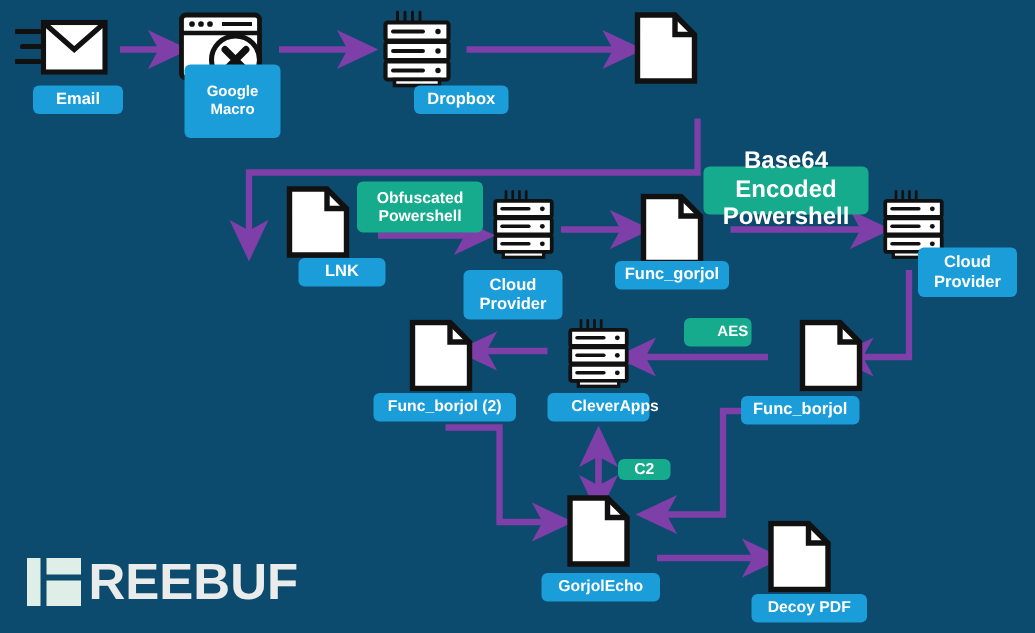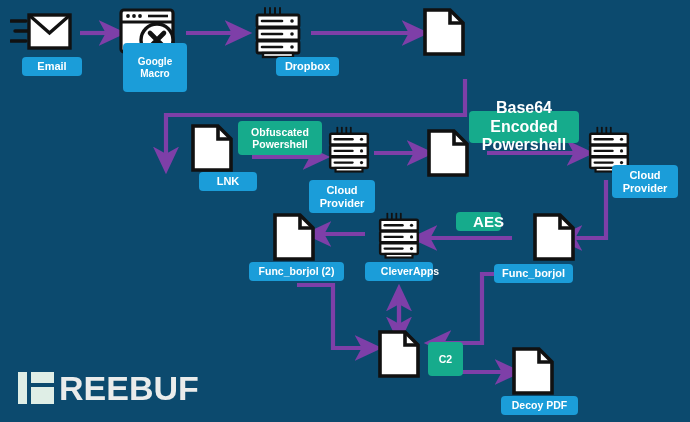--- a/index.html
+++ b/index.html
@@ -279,43 +279,45 @@
 Macro</div>
 
   <div class="lbl blue" style="left:276px;top:57px;width:63px;height:19px;font-size:11px;">Dropbox</div>
 
 
   <div class="lbl blue" style="left:183px;top:172px;width:58px;height:19px;font-size:11px;margin-left:16px;">LNK</div>
 
   <div class="lbl blue" style="left:309px;top:180px;width:66px;height:33px;font-size:11px;">Cloud
 Provider</div>
 
+  <div class="lbl blue" style="left:410px;top:174px;width:76px;height:19px;font-size:11px;">Func_gorjol</div>
 
   <div class="lbl blue" style="left:612px;top:165px;width:66px;height:33px;font-size:11px;">Cloud
 Provider</div>
 
   <div class="lbl blue" style="left:494px;top:264px;width:79px;height:19px;font-size:11px;">Func_borjol</div>
 
   <div class="lbl blue" style="left:365px;top:262px;width:68px;height:19px;font-size:10.5px;padding-left:22px;">CleverApps</div>
 
   <div class="lbl blue" style="left:249px;top:262px;width:95px;height:19px;font-size:10.5px;">Func_borjol (2)</div>
 
+  <div class="lbl blue" style="left:361px;top:382px;width:79px;height:19px;font-size:10.5px;">GorjolEcho</div>
 
   <div class="lbl blue" style="left:501px;top:396px;width:77px;height:19px;font-size:10.5px;text-align:center;">Decoy PDF</div>
 
 
   <div class="lbl teal" style="left:238px;top:121px;width:84px;height:34px;font-size:10.5px;">Obfuscated
 Powershell</div>
 
   <div class="lbl teal" style="left:469px;top:111px;width:110px;height:32px;font-size:16px;">Base64 Encoded
 Powershell</div>
 
-  <div class="lbl teal" style="left:456px;top:212px;width:45px;height:19px;font-size:15px;padding-left:20px;">AES</div>
-
-  <div class="lbl teal" style="left:428px;top:306px;width:35px;height:34px;font-size:10.5px;margin-top:36px;">C2</div>
+  <div class="lbl teal" style="left:456px;top:212px;width:45px;height:19px;font-size:10px;padding-left:20px;">AES</div>
+
+  <div class="lbl teal" style="left:412px;top:306px;width:35px;height:14px;font-size:10.5px;">C2</div>
 
   <div id="watermark">
     <div class="wm-mark">
       <div class="wm-bar b1"></div>
         <div class="wm-bar b2"></div>
         <div class="wm-bar b3"></div>
     </div>
     <div class="wm-text">REEBUF</div>
   </div>
 

